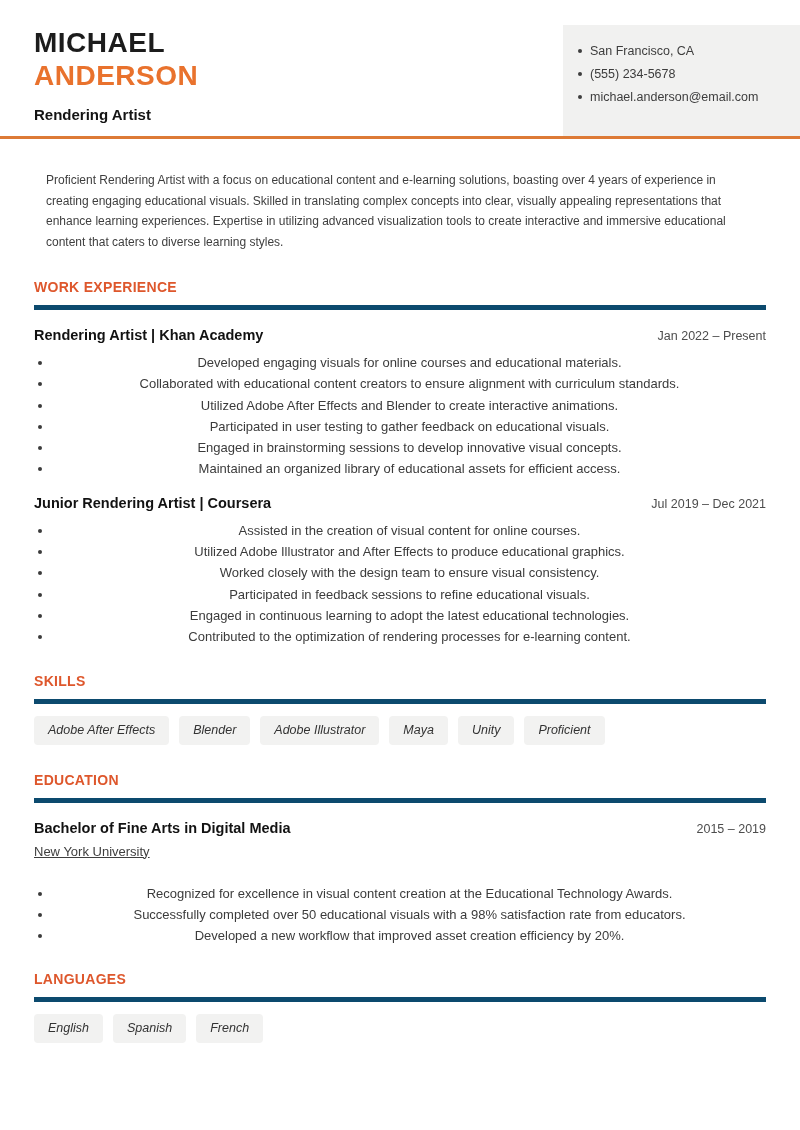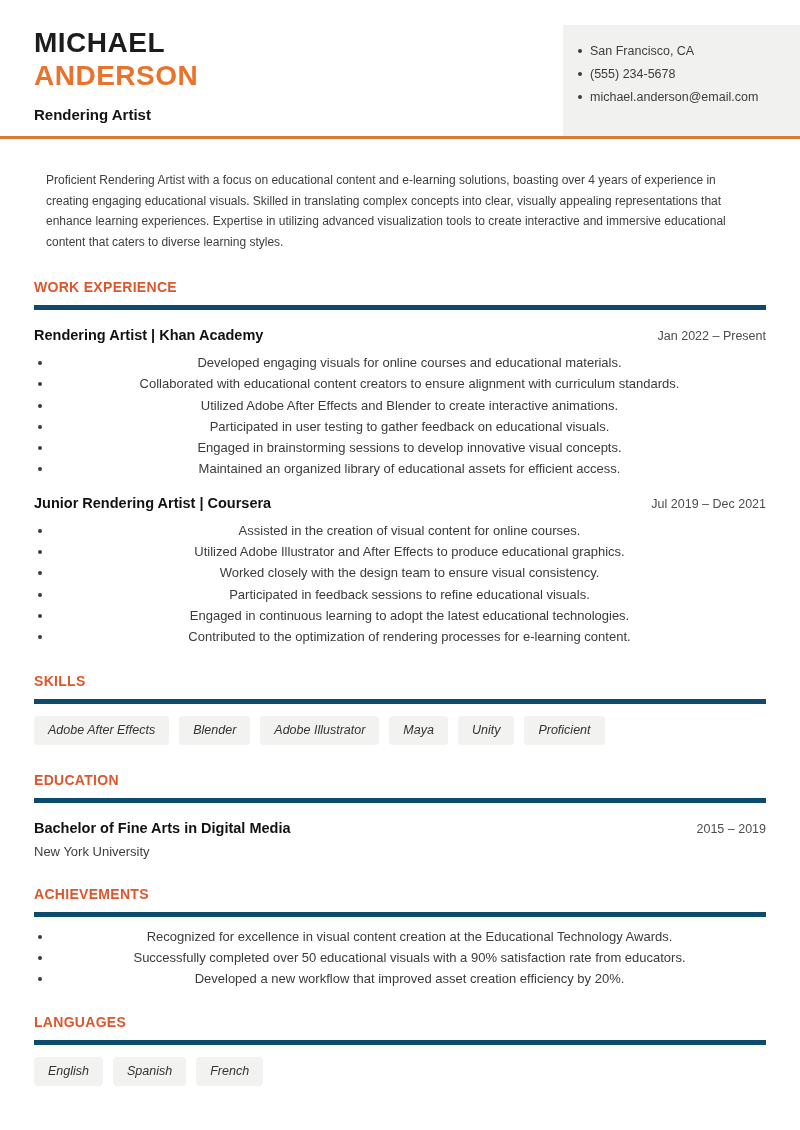--- a/index.html
+++ b/index.html
@@ -80,21 +80,21 @@
   .tag {
     background: #F2F2F1;
     color: #333333;
     font-size: 12.5px; line-height: 15px;
     padding: 7px 14px;
     border-radius: 4px;
     white-space: nowrap;
     font-style: italic;
   }
 
-  .school { margin-top: 8px; font-size: 13px; color: #3e3e3e; }
+  .school { margin-top: 8px; font-size: 13px; color: #3e3e3e; text-decoration: underline; }
 </style>
 </head>
 <body>
 
 <div class="page">
 
   <div class="header">
     <h1 class="name">
       <span class="first">MICHAEL</span>
       <span class="last">ANDERSON</span>
@@ -174,24 +174,23 @@
     <section class="section">
       <h2 class="section-title">EDUCATION</h2>
       <div class="edu-head">
         <h3 class="degree">Bachelor of Fine Arts in Digital Media</h3>
         <span class="dates">2015 – 2019</span>
       </div>
       <div class="school">New York University</div>
     </section>
 
     <section class="section">
-      <h2 class="section-title">ACHIEVEMENTS</h2>
       <ul class="bullets">
         <li><span class="dot"></span><span>Recognized for excellence in visual content creation at the Educational Technology Awards.</span></li>
-        <li><span class="dot"></span><span>Successfully completed over 50 educational visuals with a 90% satisfaction rate from educators.</span></li>
+        <li><span class="dot"></span><span>Successfully completed over 50 educational visuals with a 98% satisfaction rate from educators.</span></li>
         <li><span class="dot"></span><span>Developed a new workflow that improved asset creation efficiency by 20%.</span></li>
       </ul>
     </section>
 
     <section class="section">
       <h2 class="section-title">LANGUAGES</h2>
       <div class="tags">
         <span class="tag">English</span>
         <span class="tag">Spanish</span>
         <span class="tag">French</span>

